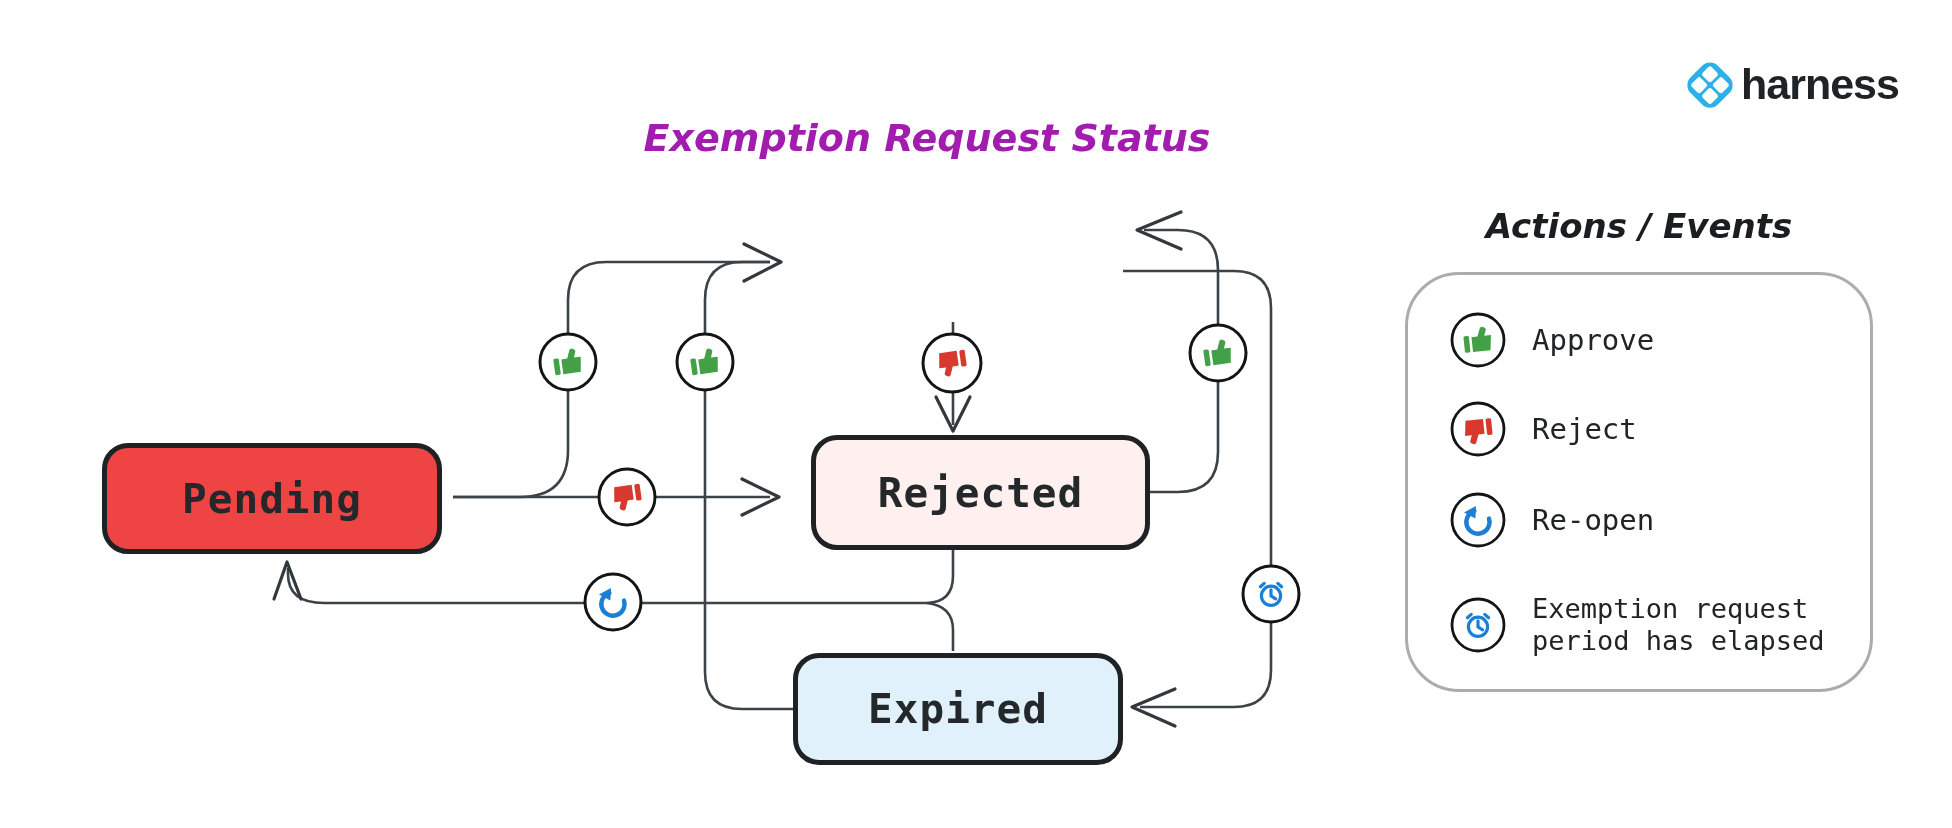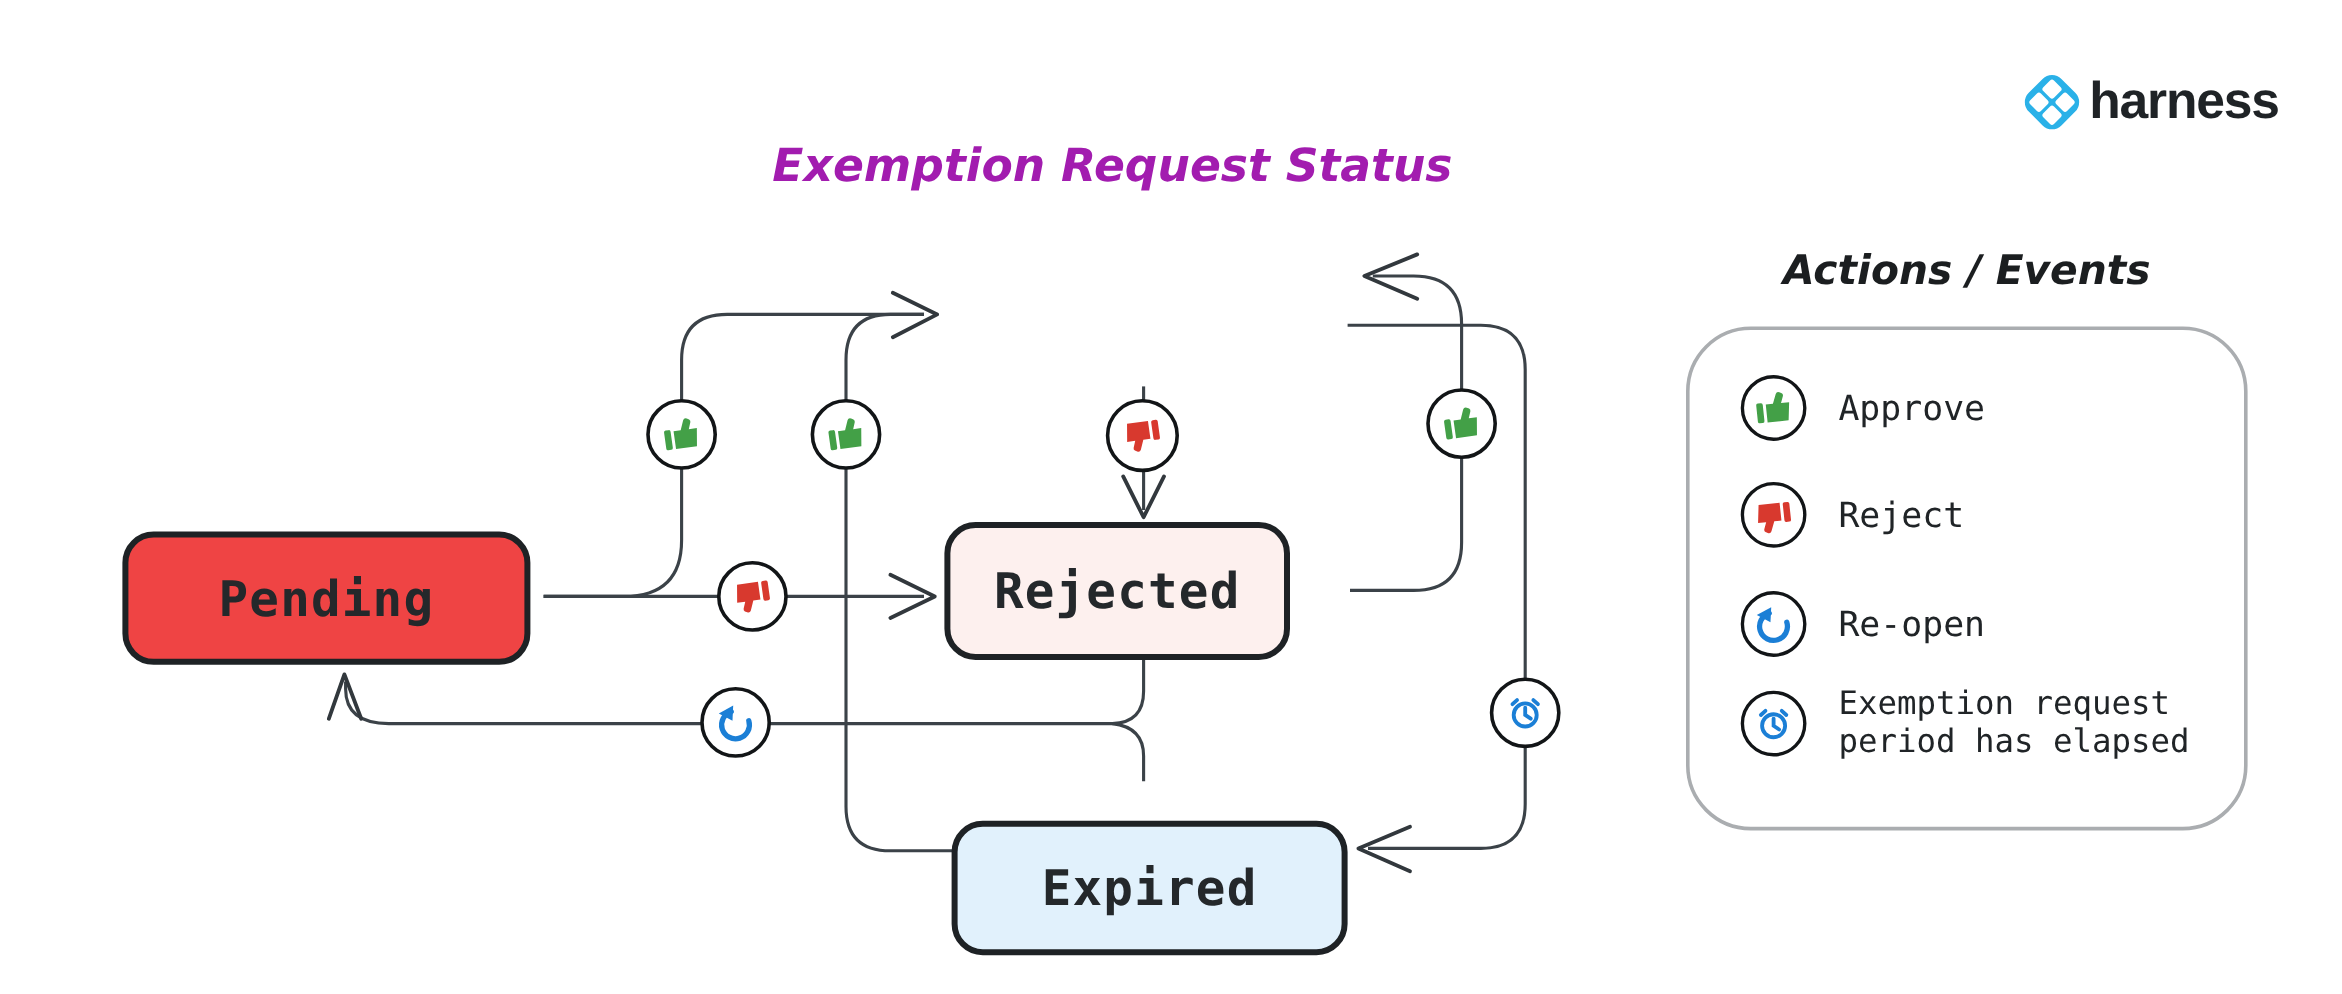--- a/index.html
+++ b/index.html
@@ -4,33 +4,33 @@
 <style>
   html,body{margin:0;padding:0;background:#ffffff;}
   .canvas{position:relative;width:1952px;height:828px;background:#ffffff;overflow:hidden;
           font-family:"DejaVu Sans Mono","Liberation Mono",monospace;color:#1d2124;}
   svg.edges{position:absolute;left:0;top:0;width:1952px;height:828px;}
   .node{position:absolute;box-sizing:border-box;border:5px solid #1e2225;border-radius:26px;
         display:flex;align-items:center;justify-content:center;
         font-weight:bold;font-size:41px;letter-spacing:1px;color:#24282b;}
   .node-pending{left:102px;top:443px;width:340px;height:111px;background:#ef4444;}
   .node-approved{left:785px;top:208px;width:338px;height:114px;background:#e9f6ec;}
-  .node-rejected{left:787px;top:435px;width:288px;height:115px;background:#fdf0ee;}
-  .node-expired{left:793px;top:684px;width:330px;height:112px;background:#e1f1fc;}
+  .node-rejected{left:811px;top:435px;width:339px;height:115px;background:#fdf0ee;}
+  .node-expired{left:793px;top:653px;width:330px;height:112px;background:#e1f1fc;}
   .hand{font-family:"DejaVu Sans","Liberation Sans",sans-serif;font-style:italic;font-weight:600;}
   .diagram-title{position:absolute;left:627px;top:116px;width:600px;text-align:center;
                  font-size:38px;color:#a21caf;}
   .legend-title{position:absolute;left:1405px;top:206px;width:468px;text-align:center;
                 font-size:34px;color:#1b1e20;}
   .legend-panel{position:absolute;box-sizing:border-box;left:1405px;top:272px;width:468px;height:420px;
                 border:3px solid #aaadb0;border-radius:54px;background:#ffffff;padding-left:27px;}
   .legend-item{position:absolute;left:42px;display:flex;align-items:center;gap:26px;}
   .legend-item .lbl{font-size:29px;color:#202427;}
   .legend-item .lbl2{font-size:27px;line-height:1.2;color:#202427;}
-  .li-0{top:37px;} .li-1{top:126px;} .li-2{top:217px;} .li-3{top:296px;}
+  .li-0{top:37px;} .li-1{top:126px;} .li-2{top:217px;} .li-3{top:318px;}
   .brand{position:absolute;left:1682px;top:56px;display:flex;align-items:center;}
   .brand-name{font-family:"Liberation Sans","DejaVu Sans",sans-serif;font-weight:bold;
               font-size:43px;letter-spacing:-1px;color:#1f2326;margin-left:3px;}
 </style>
 </head>
 <body>
 
 <div class="canvas">
 
   <svg class="edges" viewBox="0 0 1952 828">

